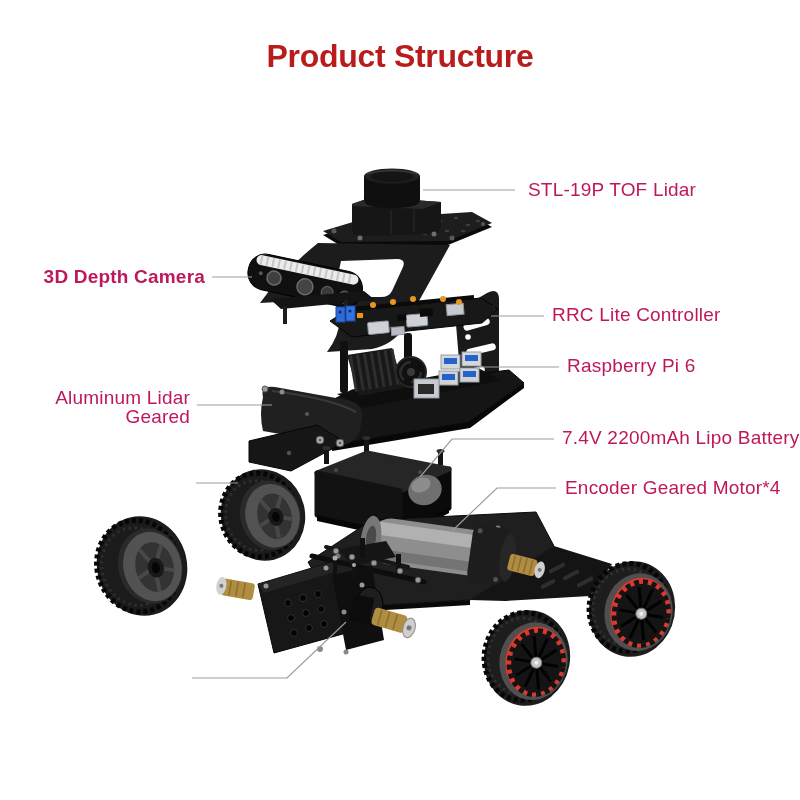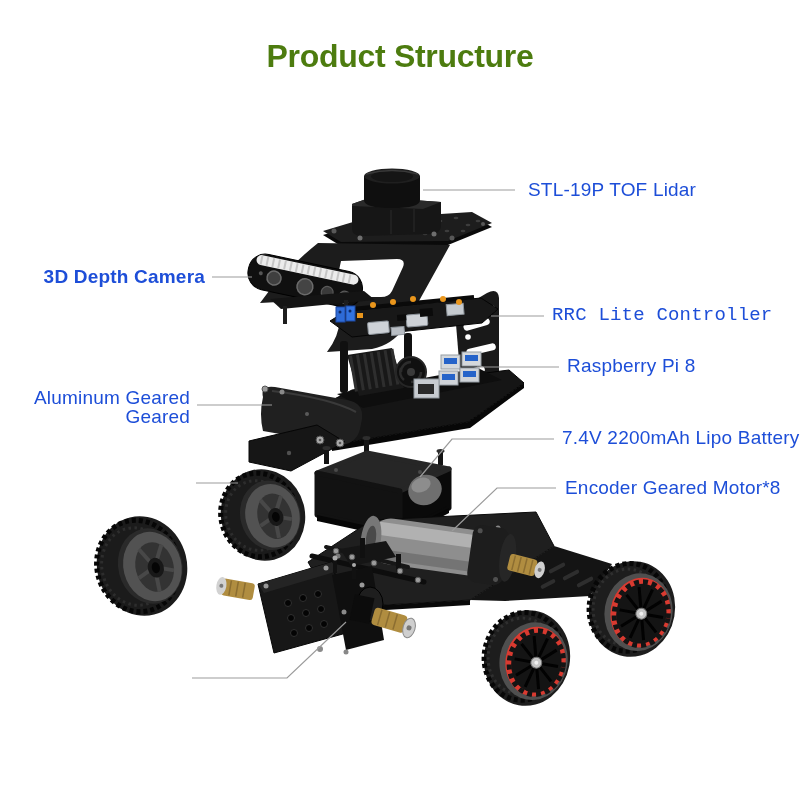--- a/index.html
+++ b/index.html
@@ -1,21 +1,21 @@
 <!DOCTYPE html>
 <html><head>
 <meta charset="utf-8">
 <style>
   html,body{margin:0;padding:0;background:#ffffff;}
   .stage{position:relative;width:800px;height:800px;background:#fff;overflow:hidden;
          font-family:"Liberation Sans", sans-serif;}
   .art{position:absolute;left:0;top:0;}
   .title{position:absolute;top:38px;left:0;right:0;text-align:center;
-         font-size:32px;font-weight:600;color:#4d7c0f;letter-spacing:-0.3px;}
-  .label{position:absolute;font-size:19px;line-height:22px;color:#1d4ed8;
+         font-size:32px;font-weight:600;color:#b91c1c;letter-spacing:-0.3px;}
+  .label{position:absolute;font-size:19px;line-height:22px;color:#be185d;
          white-space:nowrap;letter-spacing:0.2px;}
   .label.two-line{line-height:19px;text-align:right;white-space:normal;}
 </style>
 </head>
 <body>
 
 <div class="stage">
 
   <div class="title">Product Structure</div>
 
@@ -351,28 +351,28 @@
       <path d="M196,483 H238"></path>
       <path d="M452,531 L497,488 H556"></path>
       <path d="M192,678 H287 L346,622"></path>
     </g>
   </svg>
 
   <div class="label" style="left:528px; top:179px;">STL-19P TOF Lidar</div>
 
   <div class="label" style="right:595px; top:266px;font-weight:bold;">3D Depth Camera</div>
 
-  <div class="label" style="left:552px; top:304px;font-family:Liberation Mono, monospace;">RRC Lite Controller</div>
-
-  <div class="label" style="left:567px; top:355px;">Raspberry Pi 8</div>
+  <div class="label" style="left:552px; top:304px;">RRC Lite Controller</div>
+
+  <div class="label" style="left:567px; top:355px;">Raspberry Pi 6</div>
 
   <div class="label two-line" style="right:610px; top:388px;">
-    <div>Aluminum Geared</div>
+    <div>Aluminum Lidar</div>
     <div>Geared</div>
   </div>
 
   <div class="label" style="left:562px; top:427px;">7.4V 2200mAh Lipo Battery</div>
 
 
-  <div class="label" style="left:565px; top:477px;">Encoder Geared Motor*8</div>
+  <div class="label" style="left:565px; top:477px;">Encoder Geared Motor*4</div>
 
 
 </div>
 
 </body></html>

